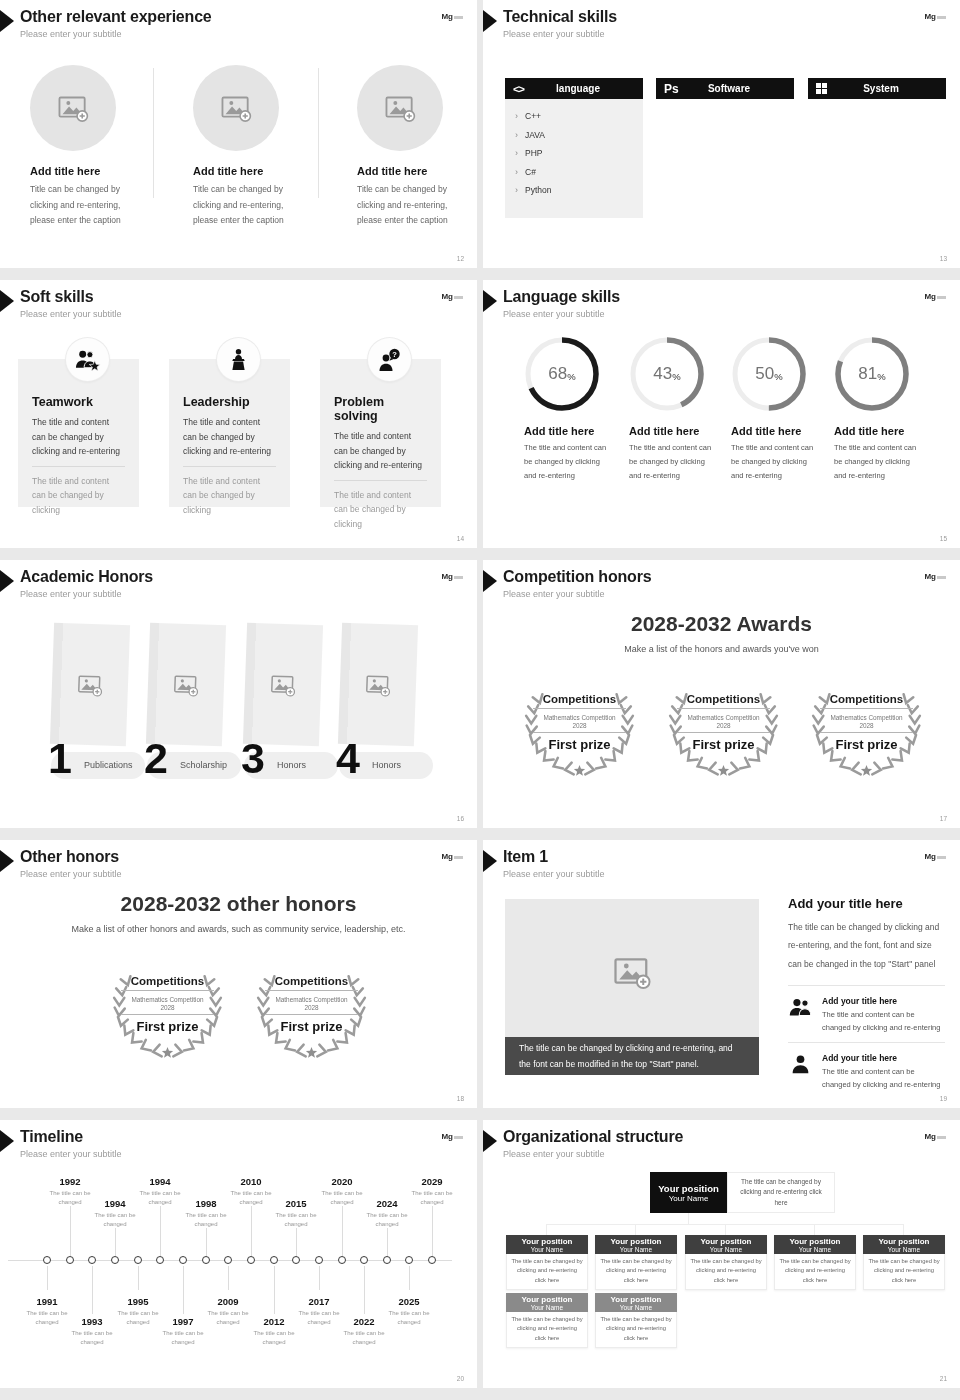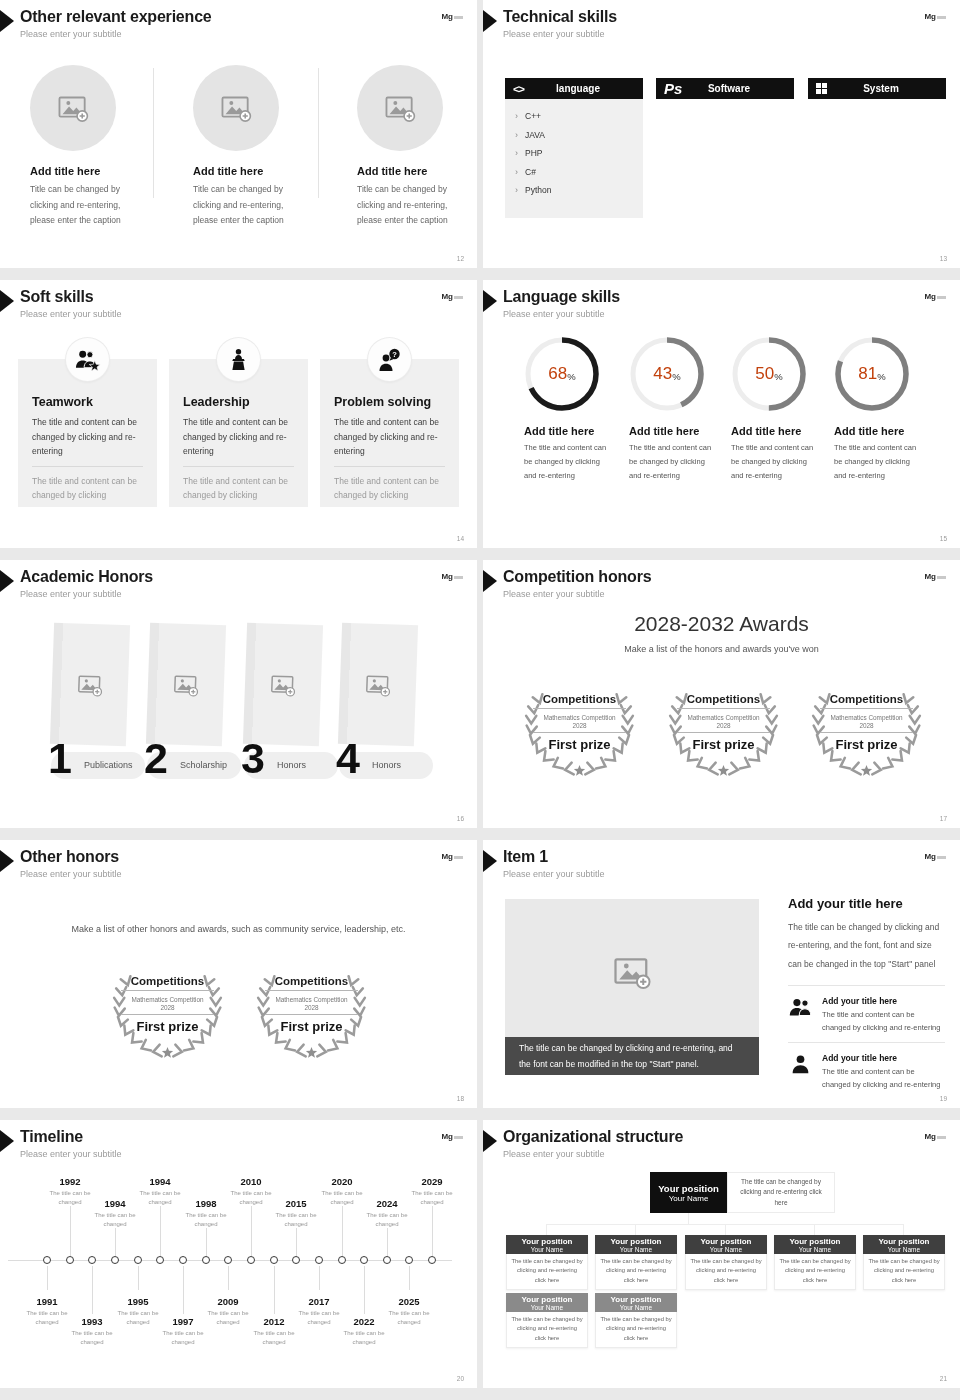--- a/index.html
+++ b/index.html
@@ -19,57 +19,57 @@
   .s1-item{position:absolute;top:65px;width:112px;}
   .s1-circle{width:86px;height:86px;border-radius:50%;background:#e4e4e4;display:flex;align-items:center;justify-content:center;}
   .s1-title{margin-top:14px;font-size:11px;font-weight:bold;color:#161616;}
   .s1-cap{margin-top:5px;font-size:8.5px;color:#666;line-height:1.85;}
   .s1-div{position:absolute;top:68px;width:1px;height:130px;background:#e3e3e3;}
   .imgph{width:32px;height:30px;}
   
   .s2-card{position:absolute;top:78px;width:138px;}
   .s2-head{display:flex;align-items:center;height:21px;background:#101010;padding:0 8px;}
   .s2-ico{width:24px;color:#fff;font-weight:bold;font-size:11px;letter-spacing:-1px;display:flex;align-items:center;}
-  .s2-ico.ps{font-size:15px;letter-spacing:0;font-style:italic;}
+  .s2-ico.ps{font-size:12px;letter-spacing:0;}
   .win{display:grid;grid-template-columns:5px 5px;grid-template-rows:5px 5px;gap:1px;width:11px;}
   .win i{background:#fff;display:block;}
   .s2-label{flex:1;text-align:center;color:#fff;font-weight:bold;font-size:10px;margin-right:16px;}
   .s2-list{margin:0;padding:12px 0 0 10px;background:#f0f0f0;height:107px;list-style:none;}
   .s2-list li{font-size:8.5px;color:#333;margin-bottom:8.5px;}
   .s2-list li::before{content:"\203A";color:#888;margin-right:7px;font-size:9px;}
   
-  .s3-card{position:absolute;top:79px;width:139px;height:148px;background:#f0f0f0;box-sizing:border-box;padding:36px 14px 0 14px;}
+  .s3-card{position:absolute;top:79px;width:121px;height:148px;background:#f0f0f0;box-sizing:border-box;padding:36px 14px 0 14px;}
   .s3-ic-circle{position:absolute;top:-21px;left:48px;width:43px;height:43px;border-radius:50%;background:#fdfdfd;
                 box-shadow:0 0 0 1px #ececec,0 1px 3px rgba(0,0,0,.08);display:flex;align-items:center;justify-content:center;color:#111;}
   .s3-title{font-size:12.5px;font-weight:bold;color:#161616;margin:0 0 6px 0;}
   .s3-body{font-size:8.5px;color:#3c3c3c;line-height:1.72;}
   .s3-hr{border:none;border-top:1px solid #d9d9d9;margin:7px 0;}
   .s3-foot{font-size:8.5px;color:#9a9a9a;line-height:1.72;}
   .softico{width:27px;height:24px;}
   
   .s4-col{position:absolute;top:56px;width:88px;}
   .donut-wrap{position:relative;width:76px;height:76px;}
   .donut circle{fill:none;}
   .donut .track{stroke:#ededed;stroke-width:5;}
   .donut .val{stroke-width:5.5;}
   .donut-num{position:absolute;inset:0;display:flex;align-items:center;justify-content:center;}
-  .dn{font-size:17px;color:#c2410c;}
+  .dn{font-size:17px;color:#737373;}
   .du{font-size:9.5px;color:#333;margin-top:5px;}
   .s4-title{margin-top:13px;font-size:11px;font-weight:bold;color:#161616;}
   .s4-cap{margin-top:4px;font-size:7.5px;color:#555;line-height:1.85;}
   
   .s5-photo{position:absolute;top:64px;width:76px;height:121px;background:linear-gradient(90deg,#e7e7e7 0 9px,#efefef 9px);
             transform:rotate(2deg);display:flex;align-items:center;justify-content:center;}
   .s5-photo .imgph{width:26px;height:24px;}
   .s5-badge{position:absolute;top:186px;width:97px;height:36px;}
   .s5-pill{position:absolute;left:3px;top:6px;right:0;height:27px;background:#efefef;border-radius:14px;
            font-size:9px;color:#555;line-height:27px;padding-left:33px;box-sizing:border-box;}
   .s5-num{position:absolute;left:0;top:-9px;font-size:43px;font-weight:bold;color:#0f0f0f;line-height:1;}
   
-  .aw-head{position:absolute;left:0;right:0;top:52px;text-align:center;font-size:21px;font-weight:normal;color:#333;}
+  .aw-head{position:absolute;left:0;right:0;top:52px;text-align:center;font-size:21px;font-weight:bold;color:#333;}
   .aw-sub{position:absolute;left:0;right:0;top:84px;text-align:center;font-size:9px;color:#555;}
   
   .badge{position:absolute;width:127px;height:101px;}
   .badge .laurel{position:absolute;inset:0;width:100%;height:100%;}
   .badge-txt{position:absolute;left:17px;right:17px;top:9px;text-align:center;}
   .badge-title{font-size:11.5px;font-weight:bold;color:#1d1d1d;padding-bottom:3px;border-bottom:1px solid #b5b5b5;margin-bottom:4px;}
   .badge-l1{font-size:6.4px;color:#777;line-height:1.45;}
   .badge-l2{font-size:6.4px;color:#777;padding-bottom:3px;border-bottom:1px solid #b5b5b5;margin-bottom:4px;}
   .badge-prize{font-size:13px;font-weight:bold;color:#141414;}
   
@@ -467,20 +467,21 @@
     </section>
   </div>
 
   <div class="row">
 
     <section class="slide">
       <span class="arrow"></span>
       <h2 class="s-title">Other honors</h2>
       <div class="s-sub">Please enter your subtitle</div>
       <div class="logo">Mg</div>
+      <div class="aw-head">2028-2032 other honors</div>
       <div class="aw-sub">Make a list of other honors and awards, such as community service, leadership, etc.</div>
       <div class="badge" style="left:104px;top:126px">
         <svg class="laurel" viewBox="0 0 150 112">
             <use href="#laurel"></use>
           </svg>
         <div class="badge-txt">
           <div class="badge-title">Competitions</div>
           <div class="badge-l1">Mathematics Competition</div>
           <div class="badge-l2">2028</div>
           <div class="badge-prize">First prize</div>

